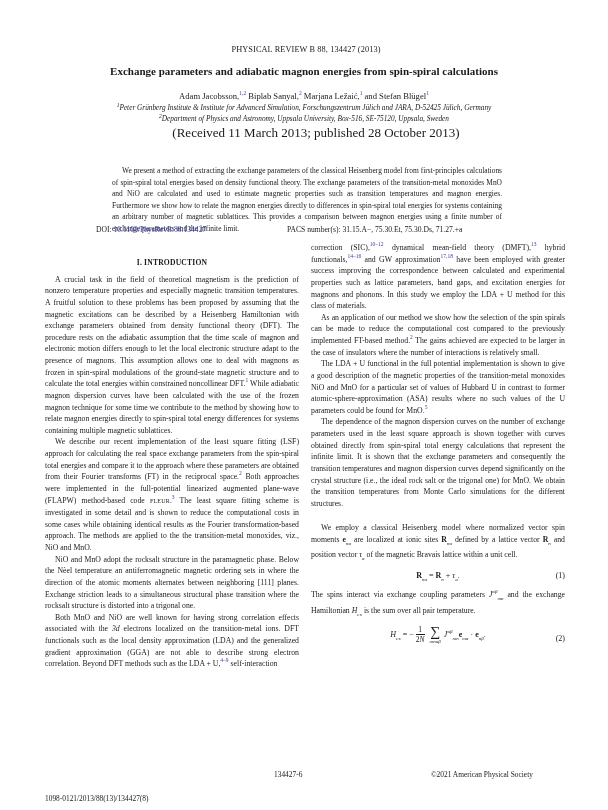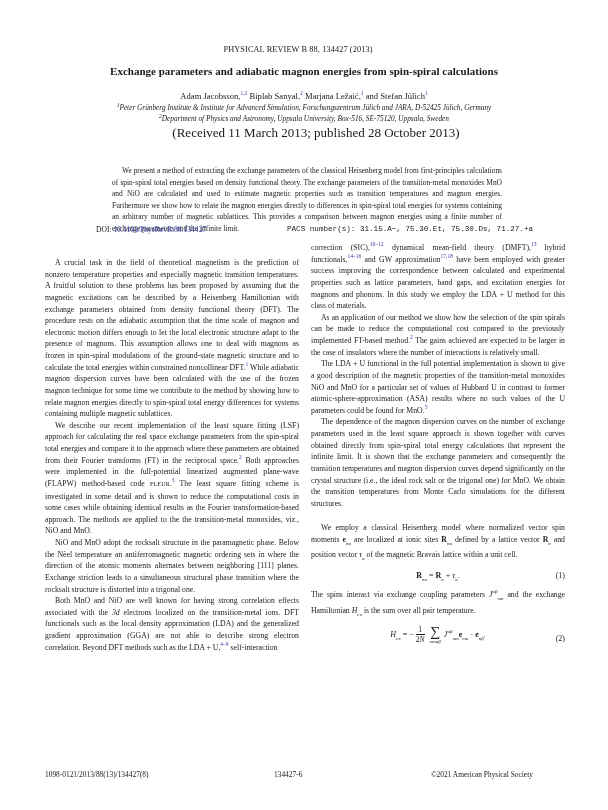--- a/index.html
+++ b/index.html
@@ -1,86 +1,87 @@
 <!DOCTYPE html>
 <html><head>
 <meta charset="utf-8">
 <style>
   html, body { margin: 0; padding: 0; background: #ffffff; }
   body {
     width: 608px; height: 810px; position: relative; overflow: hidden;
     font-family: "Liberation Serif", "DejaVu Serif", serif; color: #1a1a1a;
   }
   .abs { position: absolute; }
-  .journal-header { top: 45px; left: 0; width: 596px; text-align: center; font-size: 8.3px; letter-spacing: 0.1px; }
+  .journal-header { top: 45px; left: 8px; width: 596px; text-align: center; font-size: 8.3px; letter-spacing: 0.1px; }
   .title { top: 65px; left: 0; width: 608px; text-align: center; font-size: 11px; font-weight: bold; }
   .authors { top: 91px; left: 0; width: 608px; text-align: center; font-size: 8.6px; }
   .affil { left: 0; width: 608px; text-align: center; font-size: 7.3px; font-style: italic; }
   .affil1 { top: 103px; }
   .affil2 { top: 114px; }
   .received { top: 125px; left: 12px; width: 608px; text-align: center; font-size: 13px; }
   sup { font-size: 5.5px; vertical-align: super; line-height: 0; }
   .ref { color: #3a3aa8; }
   .abstract { top: 149px; left: 96px; width: 422px; font-size: 7.45px; line-height: 11.6px; text-align: justify; }
   .abstract p { margin: 16px; text-indent: 10px; }
   .doi-line { top: 225px; left: 96px; width: 430px; font-size: 7.6px; }
   .doi-label { position: absolute; left: 0; top: 0; white-space: nowrap; }
   .doi-link { color: #3a3aa8; }
-  .pacs { position: absolute; left: 191px; top: 0; white-space: nowrap; font-family: Liberation Mono, monospace; }
+  .pacs { position: absolute; left: 191px; top: 0; white-space: nowrap; }
   .col { width: 254px; font-size: 7.75px; line-height: 11.62px; text-align: justify; }
   .col p { margin: 0; text-indent: 10px; }
   .col-left { top: 257px; left: 45px; }
   .col-right { top: 242px; left: 311px; }
   .section-head { text-align: center; font-weight: bold; font-size: 7.6px; margin: 0 0 5px 0; text-indent: 0 !important; letter-spacing: 0.2px; }
   .subsection-head { text-align: center; font-weight: bold; font-size: 7.6px; margin: 3px 0 4px 0; }
   .gap { height: 13px; }
   .eq { position: relative; height: 14px; margin: 6px 0 5px 0; text-align: center; font-size: 8px; }
   .eq .eqnum { position: absolute; right: 0; top: 0; }
   .eq2 { height: 30px; margin: 5px 0 0 0; }
   .bold { font-weight: bold; }
   .it { font-style: italic; }
   .smallcaps { font-size: 6px; letter-spacing: 0.2px; }
   .frac { display: inline-block; vertical-align: middle; text-align: center; font-size: 7.5px; line-height: 9px; margin: 0 2px; }
   .frac span { display: block; }
   .frac .num { border-bottom: 0.8px solid #1a1a1a; padding: 0 1px; }
   .sum { display: inline-block; vertical-align: middle; text-align: center; margin: 0 3px; }
   .sum .sym { font-size: 14px; line-height: 14px; display: block; }
   .sum .idx { font-size: 5px; font-style: italic; display: block; line-height: 6px; }
   .footer { top: 770px; font-size: 7.4px; white-space: nowrap; }
-  .footer-left { left: 45px; }
+  .footer-left { left: 45px; margin-top: 24px; }
   .footer-center { left: 274px; }
   .footer-right { left: 431px; }
 </style>
 </head>
 <body>
 
 <div class="abs journal-header">PHYSICAL REVIEW B 88, 134427 (2013)</div>
 <div class="abs title">Exchange parameters and adiabatic magnon energies from spin-spiral calculations</div>
 
 <div class="abs authors">
   <span>Adam Jacobsson,</span><sup class="ref">1,2</sup>
   <span>Biplab Sanyal,</span><sup class="ref">2</sup>
   <span>Marjana Ležaić,</span><sup class="ref">1</sup>
-  <span>and Stefan Jülich</span><sup class="ref">1</sup>
+  <span>and Stefan Blügel</span><sup class="ref">1</sup>
 </div>
 
 <div class="abs affil affil1"><sup>1</sup><span>Peter Grünberg Institute &amp; Institute for Advanced Simulation, Forschungszentrum Jülich and JARA, D-52425 Jülich, Germany</span></div>
 <div class="abs affil affil2"><sup>2</sup><span>Department of Physics and Astronomy, Uppsala University, Box-516, SE-75120, Uppsala, Sweden</span></div>
 <div class="abs received">(Received 11 March 2013; published 28 October 2013)</div>
 
 <div class="abs abstract">
   <p>We present a method of extracting the exchange parameters of the classical Heisenberg model from first-principles calculations of spin-spiral total energies based on density functional theory. The exchange parameters of the transition-metal monoxides MnO and NiO are calculated and used to estimate magnetic properties such as transition temperatures and magnon energies. Furthermore we show how to relate the magnon energies directly to differences in spin-spiral total energies for systems containing an arbitrary number of magnetic sublattices. This provides a comparison between magnon energies using a finite number of exchange parameters and the infinite limit.</p>
 </div>
 
 <div class="abs doi-line">
   <span class="doi-label"><span>DOI:</span> <span class="doi-link">10.1103/PhysRevB.88.134427</span></span>
   <span class="pacs">PACS number(s):  31.15.A−, 75.30.Et, 75.30.Ds, 71.27.+a</span>
 </div>
 
 <div class="abs col col-left">
+  <div class="section-head">I.  INTRODUCTION</div>
   <p><span>A crucial task in the field of theoretical magnetism is the prediction of nonzero temperature properties and especially magnetic transition temperatures. A fruitful solution to these problems has been proposed by assuming that the magnetic excitations can be described by a Heisenberg Hamiltonian with exchange parameters obtained from density functional theory (DFT). The procedure rests on the adiabatic assumption that the time scale of magnon and electronic motion differs enough to let the local electronic structure adapt to the presence of magnons. This assumption allows one to deal with magnons as frozen in spin-spiral modulations of the ground-state magnetic structure and to calculate the total energies within constrained noncollinear DFT.</span><sup class="ref">1</sup><span> While adiabatic magnon dispersion curves have been calculated with the use of the frozen magnon technique for some time we contribute to the method by showing how to relate magnon energies directly to spin-spiral total energy differences for systems containing multiple magnetic sublattices.</span></p>
   <p><span>We describe our recent implementation of the least square fitting (LSF) approach for calculating the real space exchange parameters from the spin-spiral total energies and compare it to the approach where these parameters are obtained from their Fourier transforms (FT) in the reciprocal space.</span><sup class="ref">2</sup><span> Both approaches were implemented in the full-potential linearized augmented plane-wave (FLAPW) method-based code </span><span class="smallcaps">FLEUR</span><span>.</span><sup class="ref">3</sup><span> The least square fitting scheme is investigated in some detail and is shown to reduce the computational costs in some cases while obtaining identical results as the Fourier transformation-based approach. The methods are applied to the the transition-metal monoxides, viz., NiO and MnO.</span></p>
   <p>NiO and MnO adopt the rocksalt structure in the paramagnetic phase. Below the Nèel temperature an antiferromagnetic magnetic ordering sets in where the direction of the atomic moments alternates between neighboring [111] planes. Exchange striction leads to a simultaneous structural phase transition where the rocksalt structure is distorted into a trigonal one.</p>
   <p><span>Both MnO and NiO are well known for having strong correlation effects associated with the </span><span class="it">3d</span><span> electrons localized on the transition-metal ions. DFT functionals such as the local density approximation (LDA) and the generalized gradient approximation (GGA) are not able to describe strong electron correlation. Beyond DFT methods such as the LDA + U,</span><sup class="ref">4–9</sup><span> self-interaction</span></p>
 </div>
 
 <div class="abs col col-right">
   <p style="text-indent:0"><span>correction (SIC),</span><sup class="ref">10–12</sup><span> dynamical mean-field theory (DMFT),</span><sup class="ref">13</sup><span> hybrid functionals,</span><sup class="ref">14–16</sup><span> and GW approximation</span><sup class="ref">17,18</sup><span> have been employed with greater success improving the correspondence between calculated and experimental properties such as lattice parameters, band gaps, and excitation energies for magnons and phonons. In this study we employ the LDA + U method for this class of materials.</span></p>
   <p><span>As an application of our method we show how the selection of the spin spirals can be made to reduce the computational cost compared to the previously implemented FT-based method.</span><sup class="ref">2</sup><span> The gains achieved are expected to be larger in the case of insulators where the number of interactions is relatively small.</span></p>
   <p><span>The LDA + U functional in the full potential implementation is shown to give a good description of the magnetic properties of the transition-metal monoxides NiO and MnO for a particular set of values of Hubbard U in contrast to former atomic-sphere-approximation (ASA) results where no such values of the U parameters could be found for MnO.</span><sup class="ref">5</sup></p>

